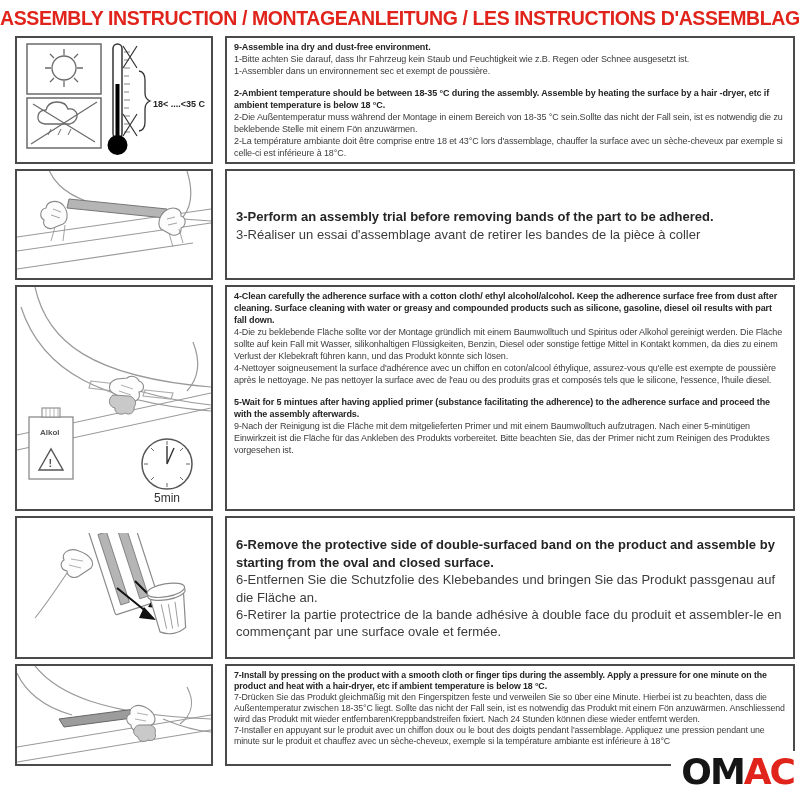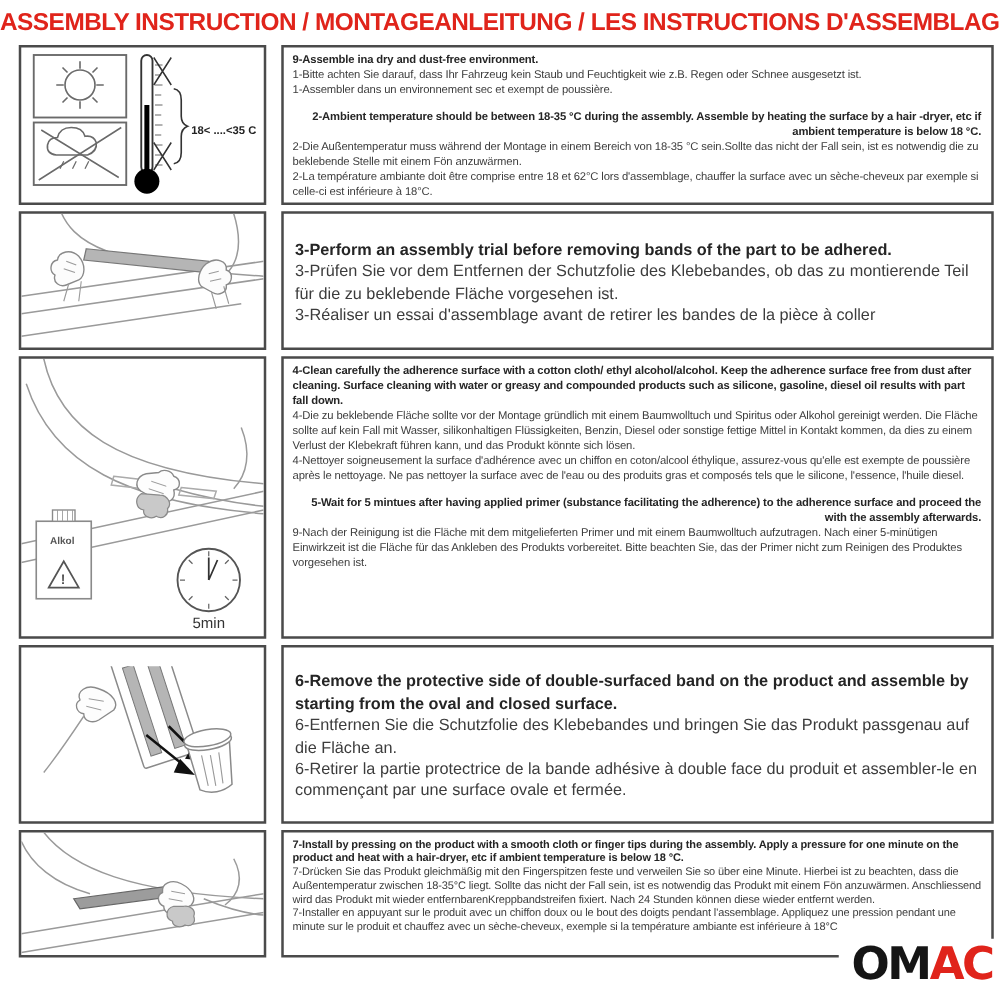--- a/index.html
+++ b/index.html
@@ -11,21 +11,21 @@
   .row{display:flex;gap:12px;margin-bottom:5px;}
   .icon-box{width:194px;flex:none;border:2px solid #4a4a4a;display:flex;
             align-items:center;justify-content:center;overflow:hidden;background:#fff;}
   .text-box{flex:1;border:2px solid #4a4a4a;padding:4px 8px 2px 7px;overflow:hidden;background:#fff;}
   .text-box.center{display:flex;flex-direction:column;justify-content:center;padding-left:9px;}
   .r1{height:128px;} .r2{height:111px;} .r3{height:226px;} .r4{height:143px;} .r5{height:102px;}
   p{margin:0;}
   .s{font-size:9px;line-height:1.33;letter-spacing:-0.1px;color:#3c3c3c;}
   .m{font-size:13px;line-height:1.34;color:#3c3c3c;}
   .b{font-weight:bold;color:#252525;}
-  .gap{margin-top:10px;text-align:right;}
+  .gap{margin-top:10px;}
   .tight{font-size:8.8px;line-height:1.25;}
   svg{display:block;}
   .logo{position:absolute;top:751px;right:4px;background:#fff;padding:3px 2px 4px 10px;
         font-family:"DejaVu Sans",sans-serif;font-weight:bold;font-size:36px;
         letter-spacing:-2px;line-height:1;text-align:center;}
   .logo .lb{color:#151515;} .logo .lr{color:#e0241b;}
 </style>
 </head>
 <body>
 
@@ -59,21 +59,21 @@
             <text x="136" y="69" font-size="9" font-weight="bold" fill="#222">18&lt; ....&lt;35 C</text>
           </g>
         </svg>
       </div>
       <div class="text-box">
         <p class="s b">9-Assemble ina dry and dust-free environment.</p>
         <p class="s">1-Bitte achten Sie darauf, dass Ihr Fahrzeug kein Staub und Feuchtigkeit wie z.B. Regen oder Schnee ausgesetzt ist.</p>
         <p class="s">1-Assembler dans un environnement sec et exempt de poussière.</p>
         <p class="s b gap">2-Ambient temperature should be between 18-35 °C  during the assembly. Assemble by heating the surface by a hair -dryer, etc if ambient temperature is below 18 °C.</p>
         <p class="s">2-Die Außentemperatur muss während der Montage in einem Bereich von 18-35 °C  sein.Sollte das nicht der Fall sein, ist es notwendig die zu beklebende Stelle mit einem Fön anzuwärmen.</p>
-        <p class="s">2-La température ambiante doit être comprise entre 18 et 62°C lors d'assemblage, chauffer la surface avec un sèche-cheveux par exemple si celle-ci est inférieure à 18°C.</p>
+        <p class="s">2-La température ambiante doit être comprise entre 18 et 43°C lors d'assemblage, chauffer la surface avec un sèche-cheveux par exemple si celle-ci est inférieure à 18°C.</p>
       </div>
     </section>
 
     <section class="row r2">
       <div class="icon-box">
         <svg width="194" height="119" viewBox="0 0 194 119">
           <g fill="none" stroke="#9a9a9a" stroke-width="1.2">
             <path d="M30 0 C40 30 70 48 194 56"></path>
             <path d="M168 0 C176 22 176 40 166 52"></path>
             <path d="M0 72 L194 44"></path>
@@ -86,21 +86,20 @@
             <path d="M36 44 l8 3 M34 50 l9 3 M38 62 l-4 14 M48 60 l-2 16" fill="none" stroke="#9a9a9a" stroke-width="0.9"></path>
           </g>
           <g>
             <path d="M148 46 c8 -6 17 -2 16 5 c6 2 5 10 0 12 c1 6 -6 9 -11 6 l-9 -5 c-4 -4 -2 -13 4 -18 z" fill="#fcfcfc" stroke="#8a8a8a" stroke-width="1.1"></path>
             <path d="M158 52 l-8 2 M160 58 l-9 2 M152 68 l4 14 M162 64 l4 14" fill="none" stroke="#9a9a9a" stroke-width="0.9"></path>
           </g>
         </svg>
       </div>
       <div class="text-box center">
         <p class="m b">3-Perform an assembly trial before removing bands of the part to be adhered.</p>
-        <p class="m">3-Prüfen Sie vor dem Entfernen der Schutzfolie des Klebebandes, ob das zu montierende Teil für die zu beklebende Fläche vorgesehen ist.</p>
         <p class="m">3-Réaliser un essai d'assemblage avant de retirer les bandes de la pièce à coller</p>
       </div>
     </section>
 
     <section class="row r3">
       <div class="icon-box">
         <svg width="194" height="222" viewBox="0 0 194 222">
           <g fill="none" stroke="#9a9a9a" stroke-width="1.2">
             <path d="M18 0 C30 55 75 90 194 100"></path>
             <path d="M4 20 C25 85 85 115 194 124"></path>

